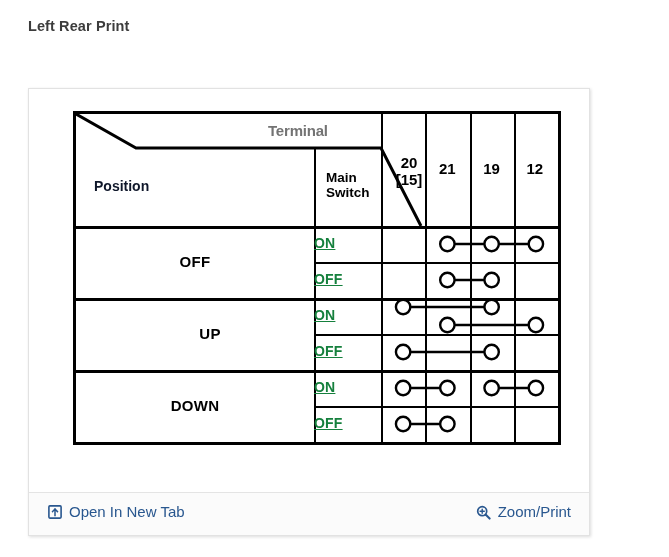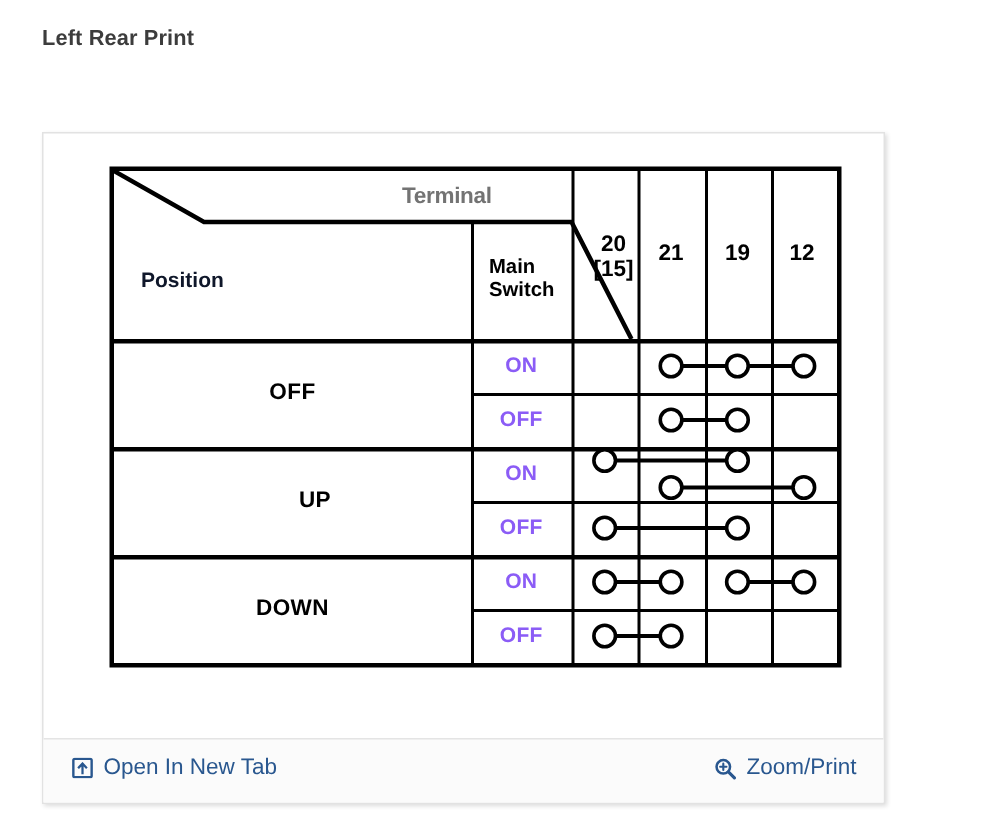--- a/index.html
+++ b/index.html
@@ -124,23 +124,24 @@
     font-size: 15px;
     font-weight: bold;
     color: #000;
     text-align: center;
     letter-spacing: 0.3px;
   }
   .ms-label {
     position: absolute;
     font-size: 14px;
     font-weight: bold;
-    color: #8b5cf6;
-    text-align: center;
+    color: #15803d;
+    text-align: left;
     letter-spacing: 0.2px;
+    text-decoration: underline;
   }
 
   
   #continuity-layer {
     position: absolute;
     left: 0; top: 0;
     width: 488px;
     height: 334px;
     pointer-events: none;
   }

